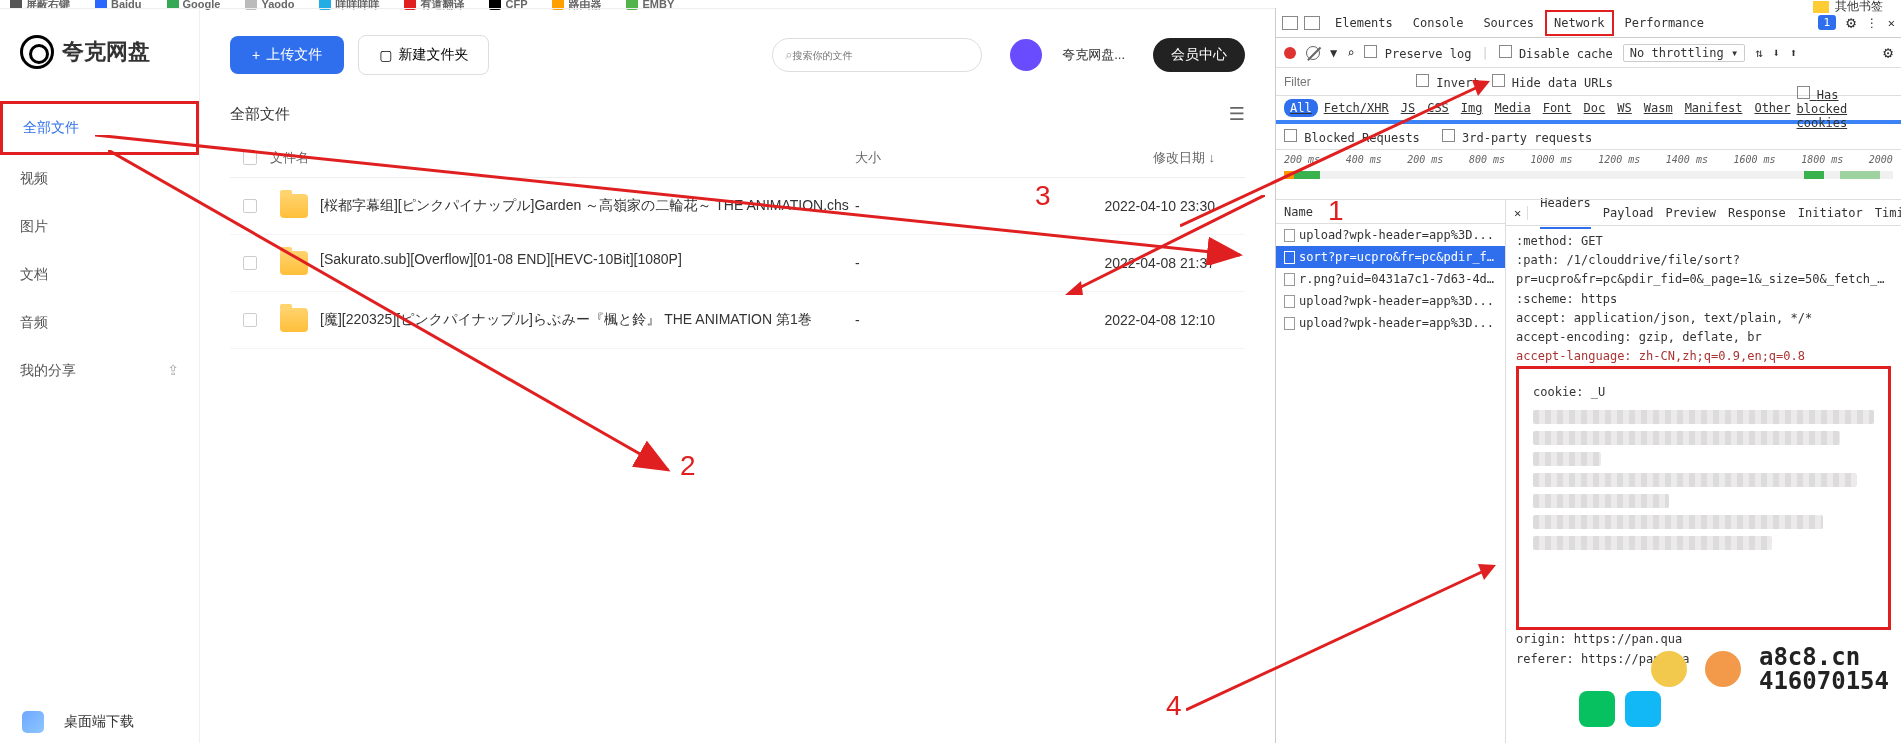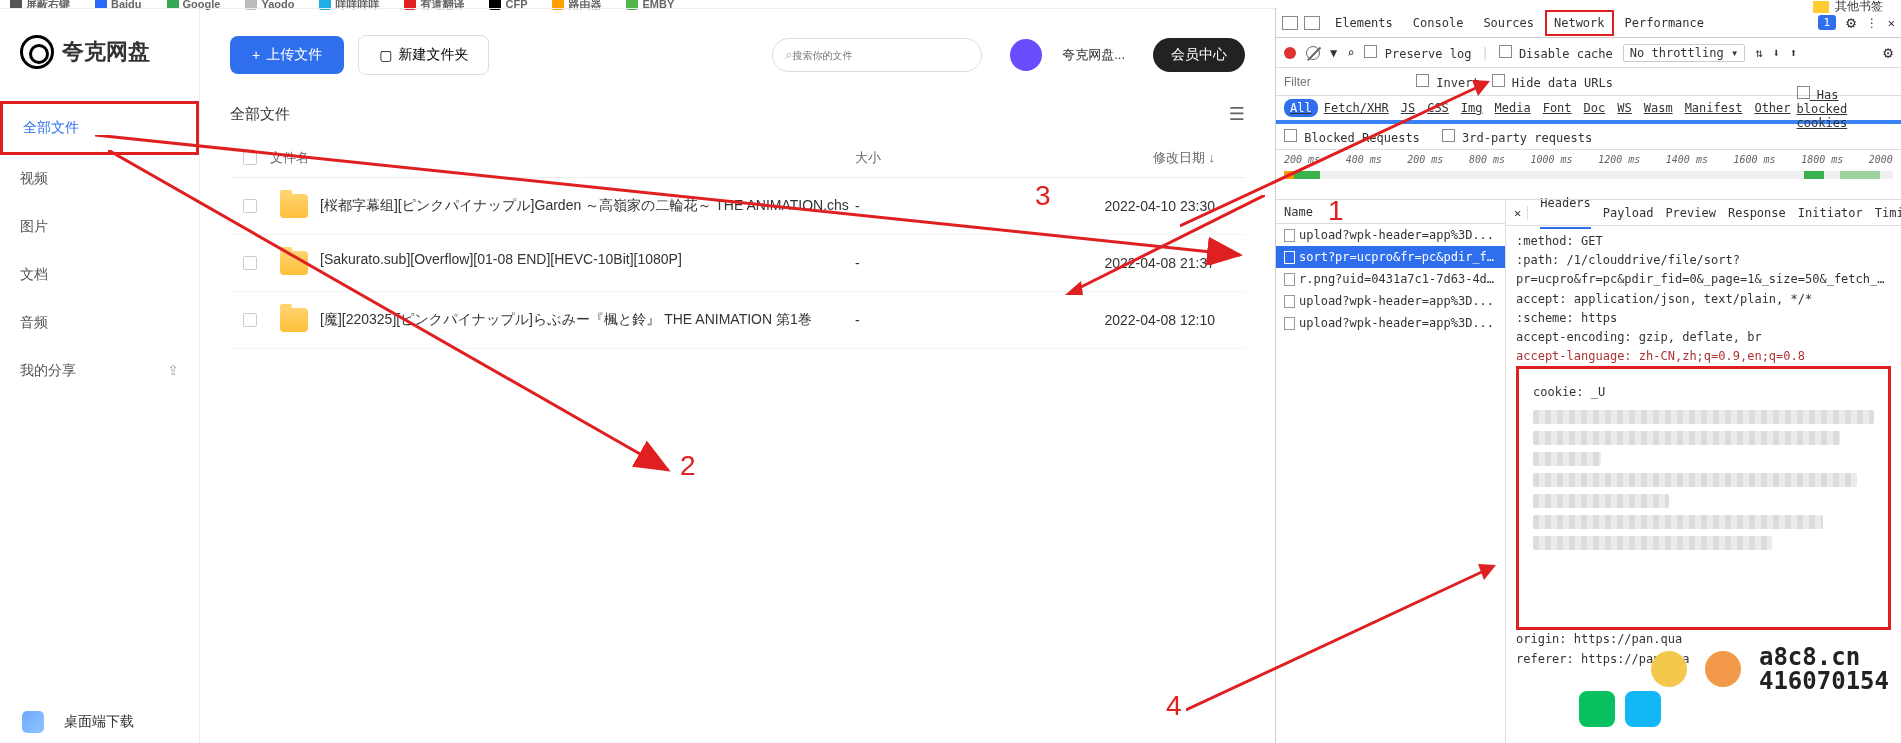--- a/index.html
+++ b/index.html
@@ -320,22 +320,22 @@
         <span class="hp-tab">Payload</span>
         <span class="hp-tab">Preview</span>
         <span class="hp-tab">Response</span>
         <span class="hp-tab">Initiator</span>
         <span class="hp-tab">Timing</span>
 
       </div>
       <div class="hp-body">
         <div>:method: GET</div>
         <div style="white-space:normal">:path: /1/clouddrive/file/sort?pr=ucpro&amp;fr=pc&amp;pdir_fid=0&amp;_page=1&amp;_size=50&amp;_fetch_total=1&amp;_fetch_sub_dirs=0&amp;_sort=file_type:asc,updated_at:desc</div>
+        <div>:scheme: https</div>
         <div>accept: application/json, text/plain, */*</div>
-        <div>:scheme: https</div>
         <div>accept-encoding: gzip, deflate, br</div>
         <div style="color:#a33">accept-language: zh-CN,zh;q=0.9,en;q=0.8</div>
         <div class="cookie-box">
           <div>cookie: _U</div>
           <div class="mosaic"></div>
           <div class="mosaic" style="width:90%"></div>
           <div class="mosaic" style="width:20%"></div>
           <div class="mosaic" style="width:95%"></div>
           <div class="mosaic" style="width:40%"></div>
           <div class="mosaic" style="width:85%"></div>

